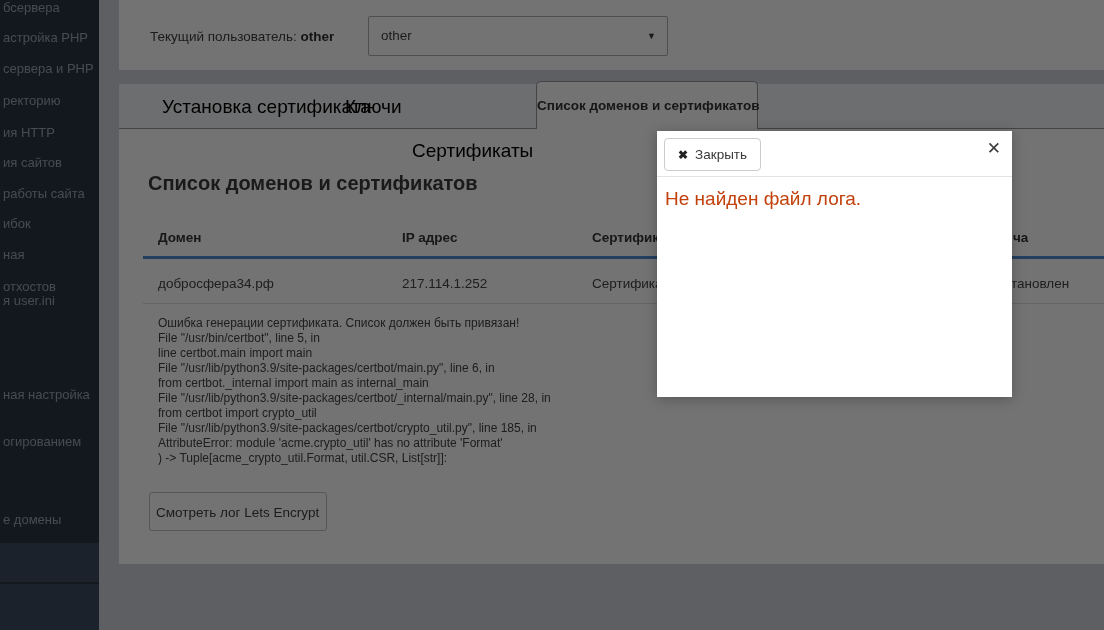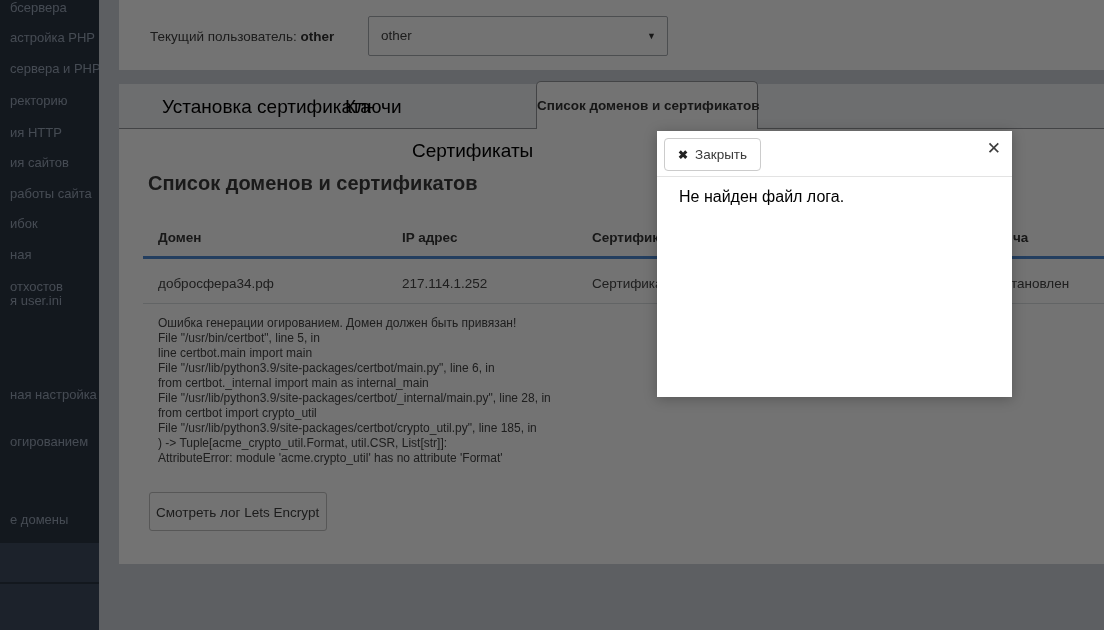--- a/index.html
+++ b/index.html
@@ -6,21 +6,21 @@
   *{box-sizing:border-box;}
   .screen{
     position:relative;width:1104px;height:630px;overflow:hidden;
     background:#ced3da;
     font-family:"Liberation Sans", sans-serif;
     color:#3f3f3f;
   }
   
   .sidebar{position:absolute;left:0;top:0;width:99px;height:630px;background:#2b3544;z-index:1;}
   .sb-item{
-    position:absolute;left:0;width:99px;padding-left:10px;
+    position:absolute;left:0;width:99px;padding-left:3px;
     font-size:13px;line-height:14px;color:#9aa7b8;white-space:nowrap;overflow:hidden;
   }
   .sb-block{position:absolute;left:0;width:99px;background:#3f4d5f;}
   .sb-block1{top:543px;height:39px;}
   .sb-block2{top:584px;height:46px;}
   
   .top-card{position:absolute;left:119px;top:0;width:985px;height:70px;background:#ffffff;z-index:1;}
   .main-card{position:absolute;left:119px;top:84px;width:985px;height:480px;background:#ffffff;z-index:1;}
   
   .user-label{position:absolute;left:150px;top:29px;font-size:13.5px;color:#3f3f3f;z-index:2;}
@@ -75,21 +75,21 @@
     background:#fff;border:1px solid #cccccc;border-radius:4px;
     display:flex;align-items:center;gap:7px;
     font-size:13.5px;color:#3a3a3a;cursor:pointer;
     font-family:"Liberation Sans", sans-serif;
   }
   .modal-close-btn .x-bold{font-size:12px;font-weight:bold;color:#222;}
   .modal-x{
     position:absolute;right:11px;top:9px;font-size:17px;color:#3d3d3d;
     line-height:1;cursor:pointer;
   }
-  .modal-body{padding:11px 22px;font-size:16px;color:#000000;}
+  .modal-body{padding:11px 8px;font-size:19px;color:#c2410c;}
 </style>
 </head>
 <body>
 
 <div class="screen">
 
   <aside class="sidebar">
     <div class="sb-item" style="top:1px">бсервера</div>
     <div class="sb-item" style="top:31px">астройка PHP</div>
     <div class="sb-item" style="top:62px">сервера и PHP</div>
@@ -133,30 +133,30 @@
   <div class="th col3">Сертификат</div>
   <div class="th col4">ча</div>
   <div class="thead-border"></div>
   <div class="td col1">добросфера34.рф</div>
   <div class="td col2">217.114.1.252</div>
   <div class="td col3">Сертификат</div>
   <div class="td col4">тановлен</div>
   <div class="row-border"></div>
 
   <div class="error-block">
-    <div>Ошибка генерации огированием. Домен должен быть привязан!</div>
+    <div>Ошибка генерации сертификата. Список должен быть привязан!</div>
     <div>File "/usr/bin/certbot", line 5, in</div>
     <div>line certbot.main import main</div>
     <div>File "/usr/lib/python3.9/site-packages/certbot/main.py", line 6, in</div>
     <div>from certbot._internal import main as internal_main</div>
     <div>File "/usr/lib/python3.9/site-packages/certbot/_internal/main.py", line 28, in</div>
     <div>from certbot import crypto_util</div>
     <div>File "/usr/lib/python3.9/site-packages/certbot/crypto_util.py", line 185, in</div>
+    <div>AttributeError: module 'acme.crypto_util' has no attribute 'Format'</div>
     <div>) -&gt; Tuple[acme_crypto_util.Format, util.CSR, List[str]]:</div>
-    <div>AttributeError: module 'acme.crypto_util' has no attribute 'Format'</div>
   </div>
 
   <button class="log-btn">Смотреть лог Lets Encrypt</button>
 
   <div class="backdrop"></div>
 
   <div class="modal">
     <div class="modal-header">
       <button class="modal-close-btn">
         <span class="x-bold">✖</span>

